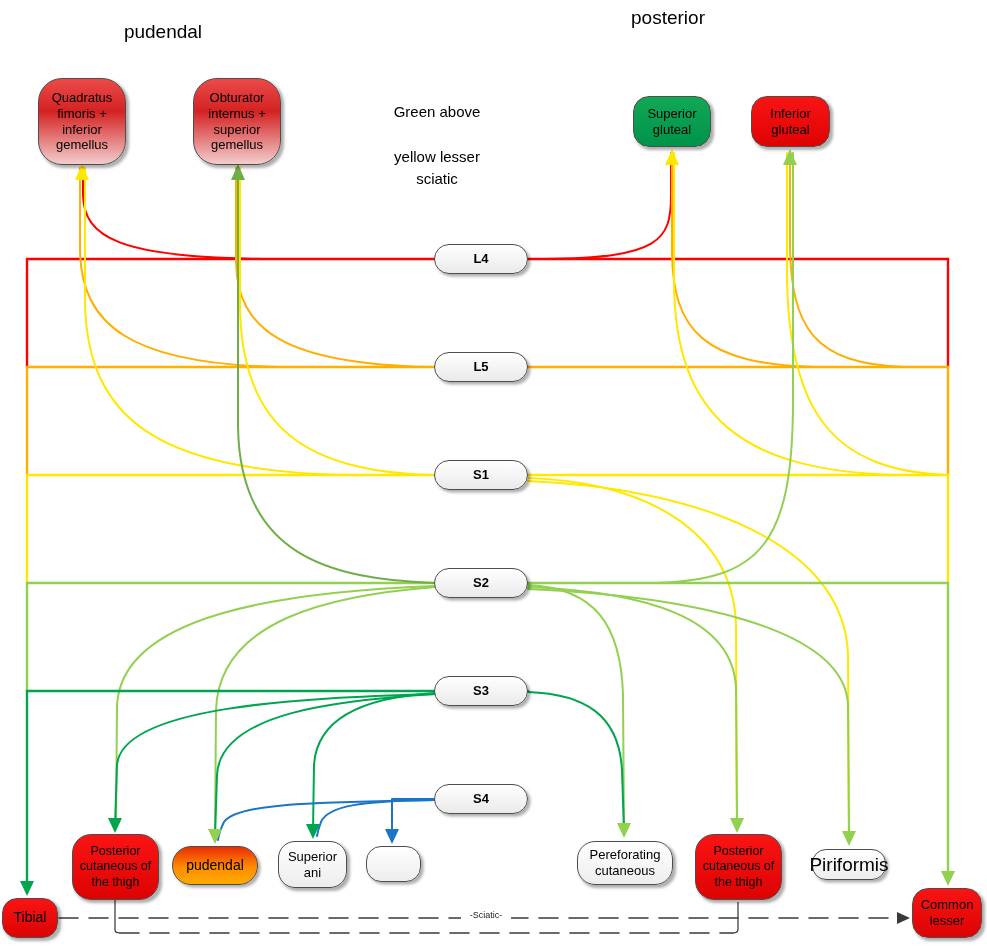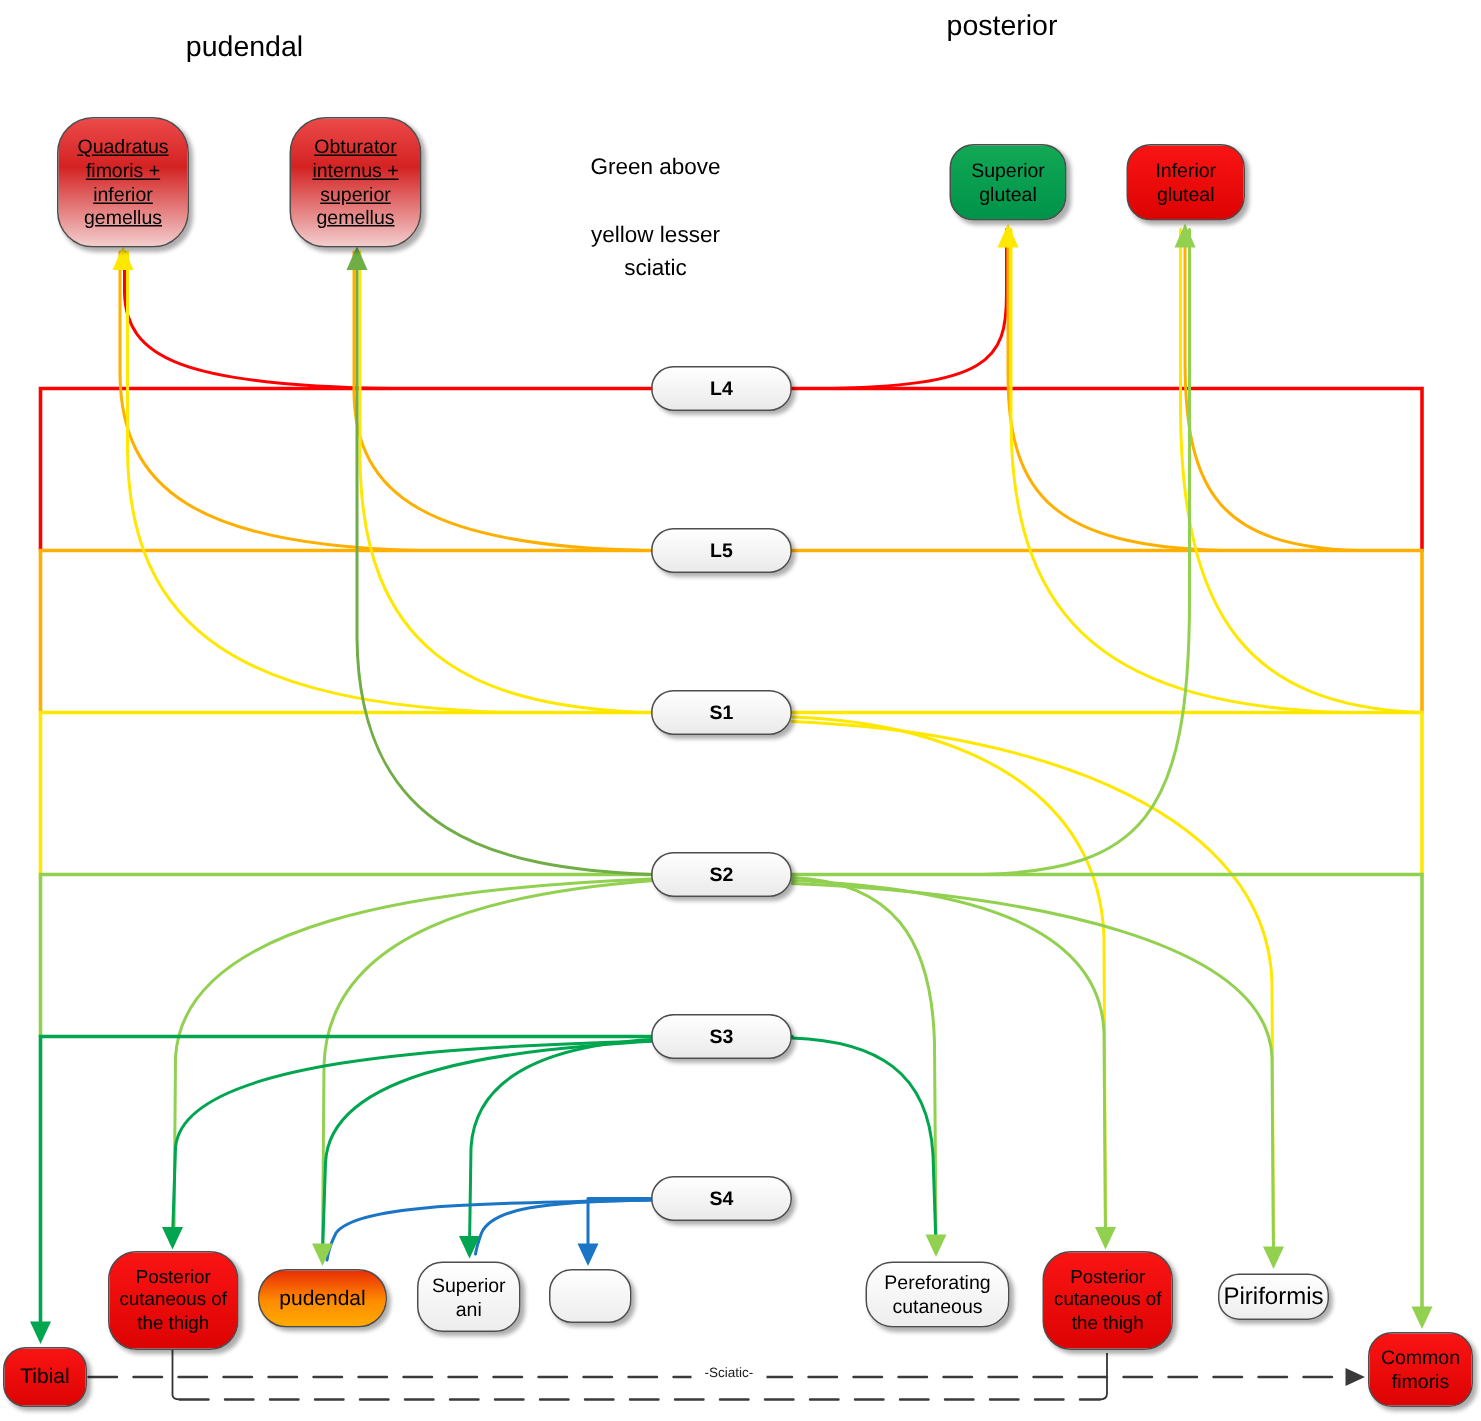--- a/index.html
+++ b/index.html
@@ -5,21 +5,21 @@
   html,body{margin:0;padding:0;background:#ffffff;}
   .canvas{position:relative;width:987px;height:947px;background:#fff;overflow:hidden;
           font-family:"Liberation Sans","DejaVu Sans",sans-serif;color:#000;}
   svg.wires{position:absolute;left:0;top:0;}
   .node{position:absolute;display:flex;align-items:center;justify-content:center;
         text-align:center;border:1.3px solid #4d4d4d;box-sizing:border-box;
         box-shadow:2.5px 2.5px 3px rgba(0,0,0,0.32);line-height:1.22;}
   .pill{left:434px;width:94px;height:30px;border-radius:15px;
         background:linear-gradient(180deg,#ffffff 0%,#eaeaea 100%);font-size:13px;font-weight:bold;}
   .whitebox{background:linear-gradient(180deg,#ffffff 0%,#ededed 100%);}
-  .redgrad{background:linear-gradient(180deg,#ec4a4a 0%,#d42222 38%,#f3cdcd 100%);text-decoration:underline;}
+  .redgrad{background:linear-gradient(180deg,#ec4a4a 0%,#d42222 38%,#f3cdcd 100%);}
   .redsolid{background:linear-gradient(180deg,#fa1414 0%,#dd0303 100%);}
   .greenbox{background:linear-gradient(180deg,#11a855 0%,#00934a 100%);}
   .pudgrad{background:linear-gradient(180deg,#e92d05 0%,#ff8c00 55%,#ffaa00 100%);}
   .hd{position:absolute;font-size:19px;text-align:center;}
   .legend{position:absolute;width:124px;text-align:center;font-size:15px;line-height:1.45;}
   .sciatic{position:absolute;left:461px;top:910px;width:50px;background:#fff;
            font-size:9px;text-align:center;color:#1a1a1a;}
   
   .w-red{stroke:#ff0000}.w-org{stroke:#ffaf00}.w-yel{stroke:#ffe800}
   .w-lgr{stroke:#92d050}.w-mgr{stroke:#70ad47}.w-dgr{stroke:#00a550}
@@ -113,19 +113,19 @@
   <div class="node redgrad" style="left:193px;top:78px;width:88px;height:87px;border-radius:24px;font-size:13px">Obturator internus + superior gemellus</div>
   <div class="node redsolid" style="left:751px;top:96px;width:79px;height:51px;border-radius:16px;font-size:13px">Inferior gluteal</div>
   <div class="node greenbox" style="left:633px;top:96px;width:78px;height:51px;border-radius:16px;font-size:13px">Superior gluteal</div>
 
   <div class="node redsolid" style="left:72px;top:834px;width:87px;height:66px;border-radius:19px;font-size:12.5px">Posterior cutaneous of the thigh</div>
   <div class="node pudgrad pudgrad-fix pudendal pudgradbox pudgrad2 pudgrad3 pudgrad4 pudgrad5 pudgrad6 pudgrad7 pudgrad8 pudgrad9 pudgradA pudgradB pudgradC pudgradD pudgradE pudgradF pudgrad10 pudgrad11 pudgrad12 pudgrad13 pudgrad14 pudgrad15 pudgrad16 pudgrad17 pudgrad18 pudgrad19 pudgrad1A pudgrad1B pudgrad1C pudgrad1D pudgrad1E pudgrad1F pudgrad20 pudgrad21 pudgrad22 pudgrad23 pudgrad24 pudgrad25 pudgrad26 pudgrad27 pudgrad28 pudgrad29 pudgrad2A pudgrad2B pudgrad2C pudgrad2D pudgrad2E pudgrad2F pudgrad30 pudgrad31 pudgrad32 pudgrad33 pudgrad34 pudgrad35 pudgrad36 pudgrad37 pudgrad38 pudgrad39 pudgrad3A pudgrad3B pudgrad3C pudgrad3D pudgrad3E pudgrad3F pudgrad40 pudgrad41 pudgrad42 pudgrad43 pudgrad44 pudgrad45 pudgrad46 pudgrad47 pudgrad48 pudgrad49 pudgrad4A pudgrad4B pudgrad4C pudgrad4D pudgrad4E pudgrad4F pudgrad50" style="left:172px;top:846px;width:86px;height:39px;border-radius:19px;font-size:14px;background:linear-gradient(180deg,#e92d05 0%,#ff8c00 55%,#ffaa00 100%)">pudendal</div>
   <div class="node whitebox" style="left:278px;top:841px;width:69px;height:47px;border-radius:17px;font-size:13px">Superior ani</div>
   <div class="node whitebox" style="left:366px;top:846px;width:55px;height:36px;border-radius:15px;font-size:12px"></div>
   <div class="node whitebox" style="left:577px;top:841px;width:96px;height:44px;border-radius:18px;font-size:13px">Pereforating cutaneous</div>
   <div class="node redsolid" style="left:695px;top:834px;width:87px;height:66px;border-radius:19px;font-size:12.5px">Posterior cutaneous of the thigh</div>
-  <div class="node whitebox" style="left:812px;top:849px;width:74px;height:31px;border-radius:14px;font-size:16px">Piriformis</div>
+  <div class="node whitebox" style="left:812px;top:849px;width:74px;height:31px;border-radius:14px;font-size:19px">Piriformis</div>
   <div class="node redsolid" style="left:2px;top:898px;width:56px;height:40px;border-radius:15px;font-size:14px">Tibial</div>
-  <div class="node redsolid" style="left:912px;top:888px;width:70px;height:50px;border-radius:16px;font-size:13px">Common fimoris</div>
+  <div class="node redsolid" style="left:912px;top:888px;width:70px;height:50px;border-radius:16px;font-size:13px">Common lesser</div>
 
   <div class="sciatic">-Sciatic-</div>
 
 </div>
 
 </body></html>

